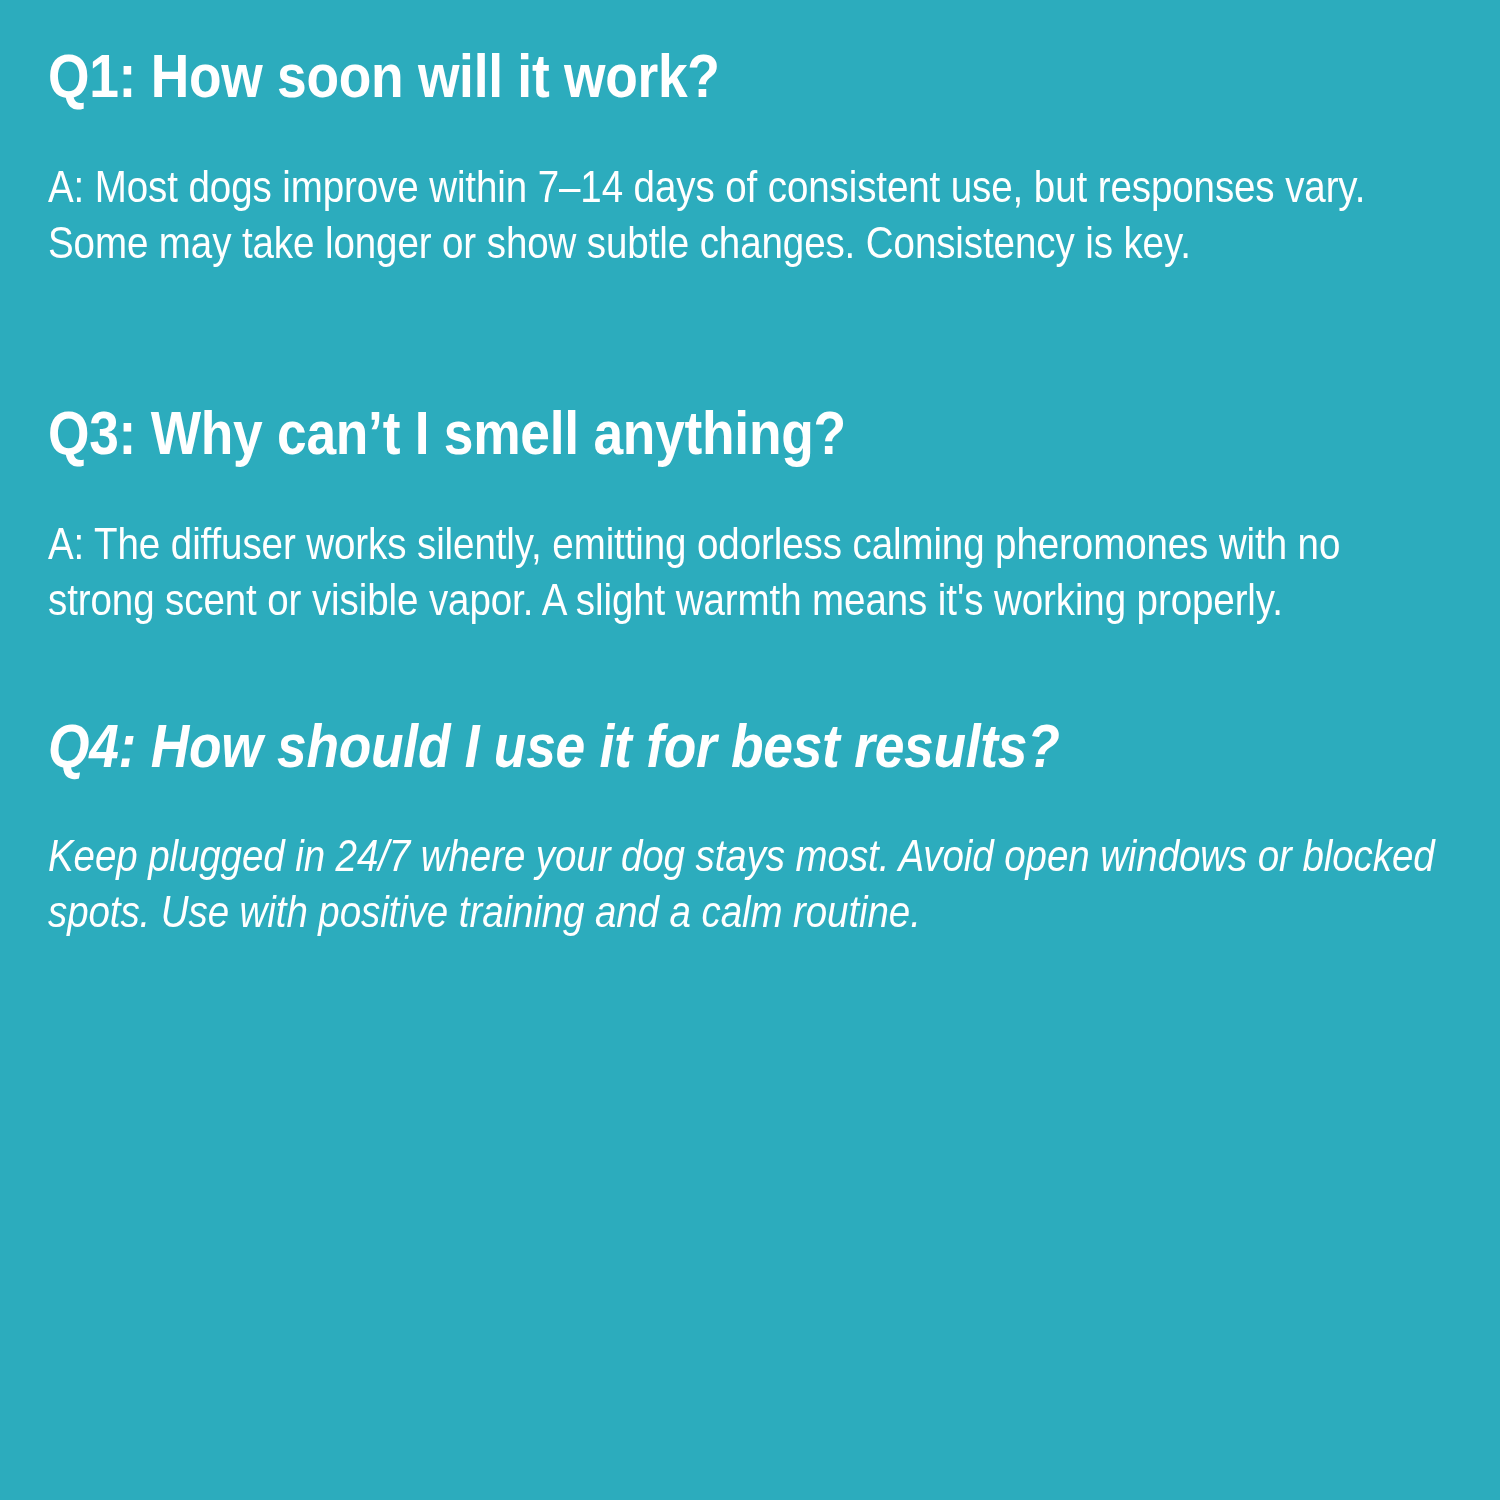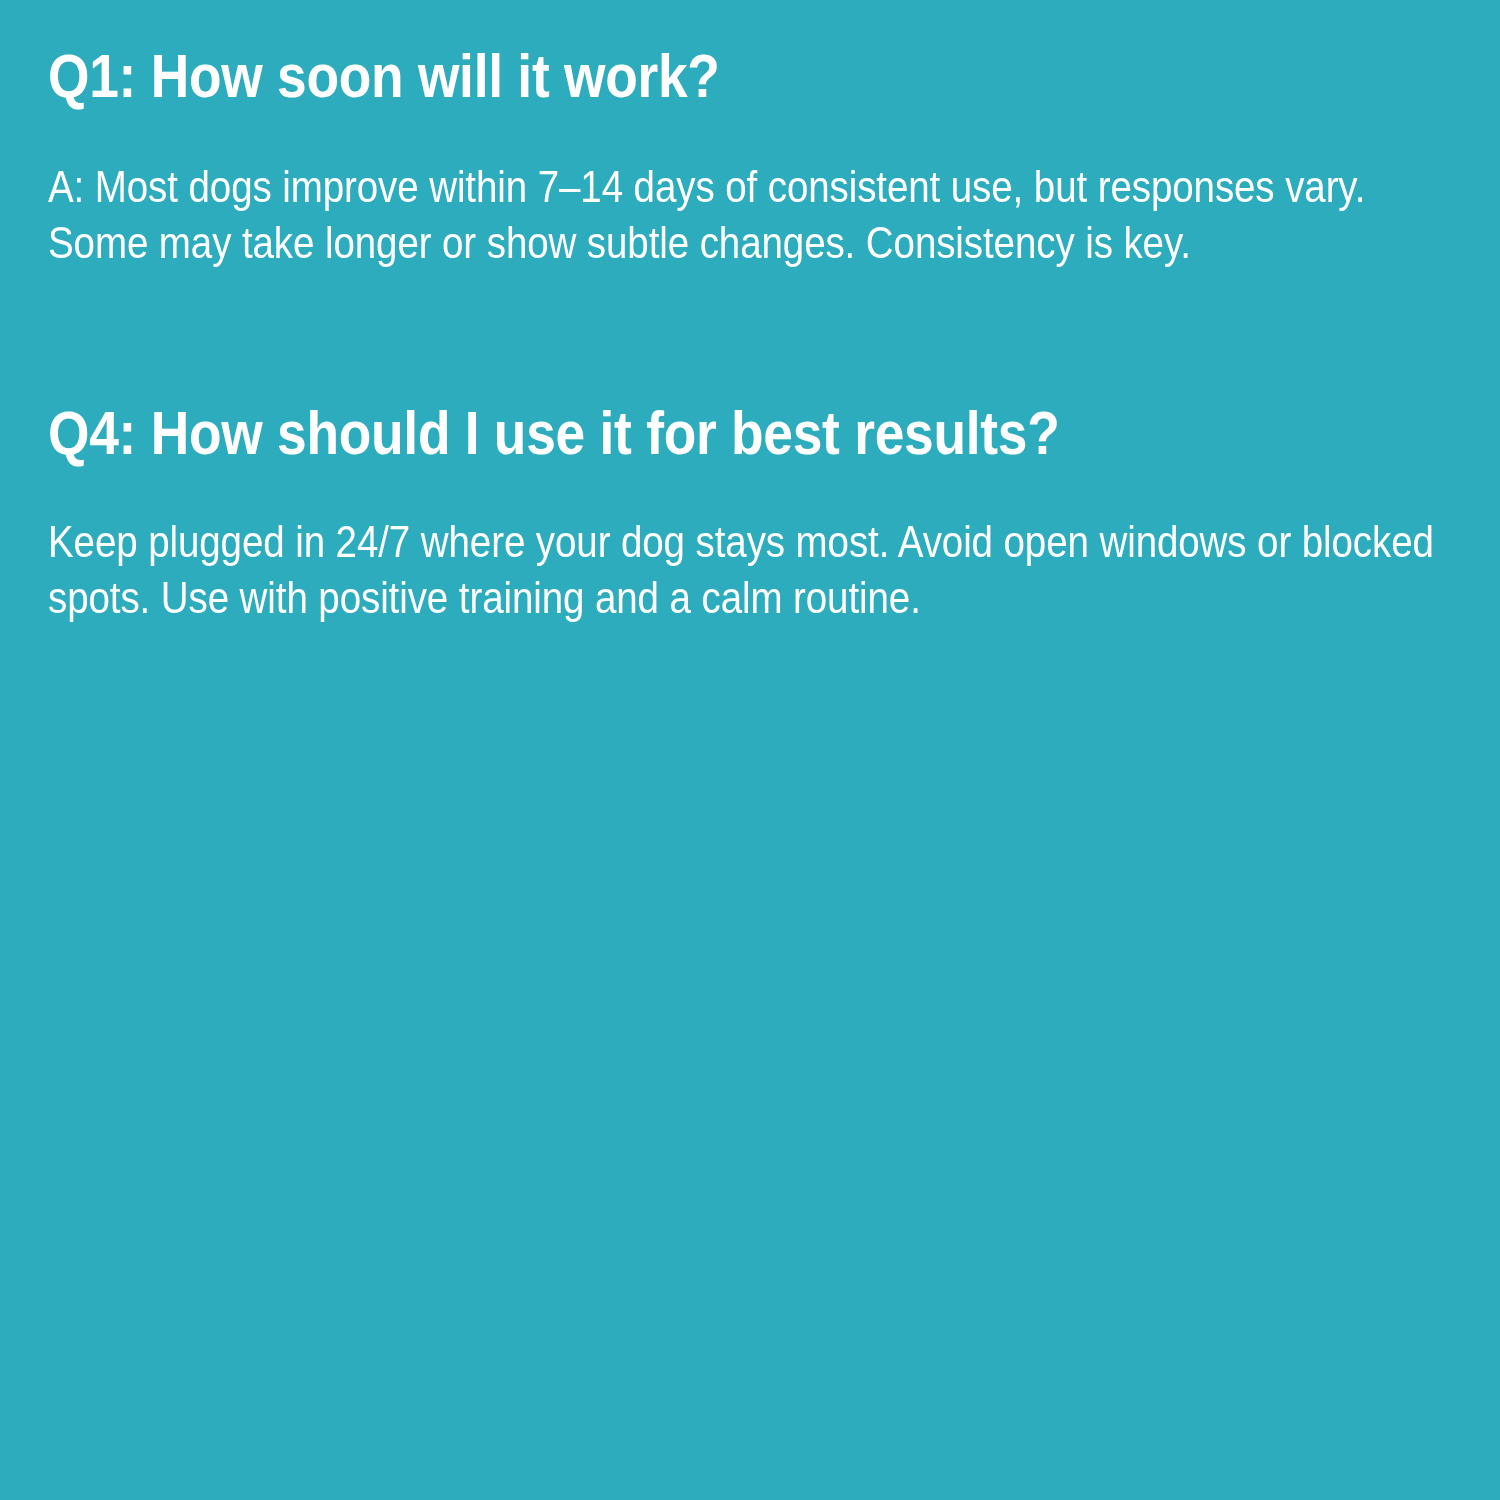--- a/index.html
+++ b/index.html
@@ -19,20 +19,21 @@
     height: 1500px;
     background: #2CACBD;
     box-sizing: border-box;
     padding: 44px 70px 0 48px;
   }
   .faq-block {
     margin: 0 0 130px 0;
   }
   .faq-block:last-child {
     margin-bottom: 8px;
+    font-style: italic;
   }
   .faq-question {
     margin: 0 0 52px 0;
     padding: 0;
     color: #FFFFFF;
     font-size: 62px;
     line-height: 1.02;
     font-weight: 700;
     letter-spacing: -0.3px;
     transform: scaleX(0.86);
@@ -63,19 +64,23 @@
 <body style="background: rgb(44, 172, 189);">
 
 <div id="faq-card" style="background: rgb(44, 172, 189); color: rgb(255, 255, 255);">
 
   <section class="faq-block" id="block-1">
     <h2 class="faq-question">Q1: How soon will it work?</h2>
     <p class="faq-answer">A: Most dogs improve within 7–14 days of consistent use, but responses vary. Some may take longer or show subtle changes. Consistency is key.</p>
   </section>
 
 
+  <section class="faq-block" id="block-3">
+    <h2 class="faq-question">Q3: Why can’t I smell anything?</h2>
+    <p class="faq-answer">A: The diffuser works silently, emitting odorless calming pheromones with no strong scent or visible vapor. A slight warmth means it's working properly.</p>
+  </section>
 
   <section class="faq-block" id="block-4">
     <h2 class="faq-question">Q4: How should I use it for best results?</h2>
     <p class="faq-answer">Keep plugged in 24/7 where your dog stays most. Avoid open windows or blocked spots. Use with positive training and a calm routine.</p>
   </section>
 
 </div>
 
 </body></html>

